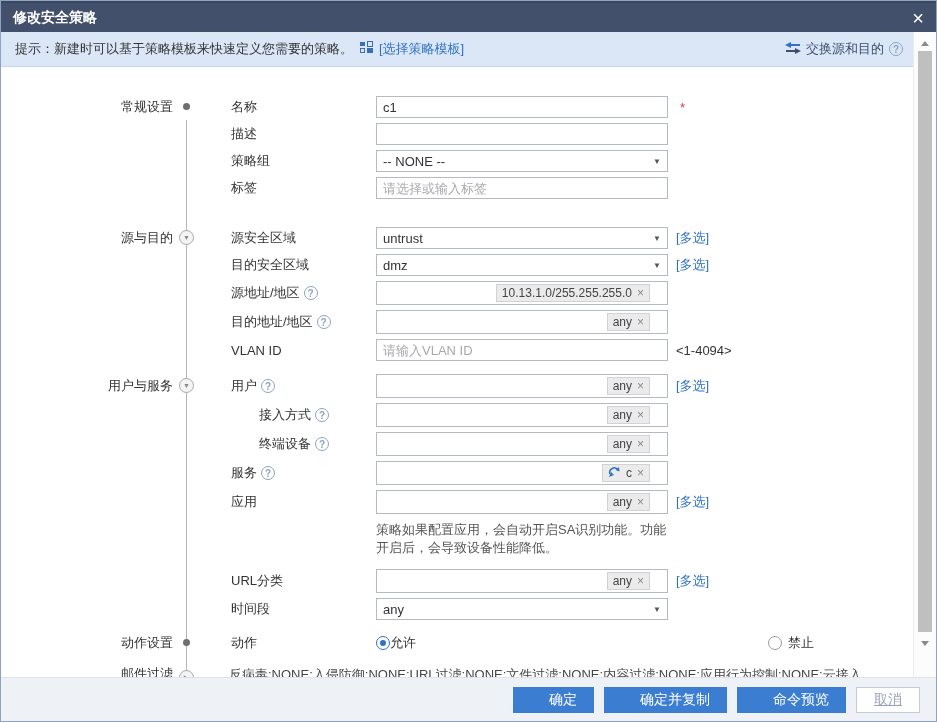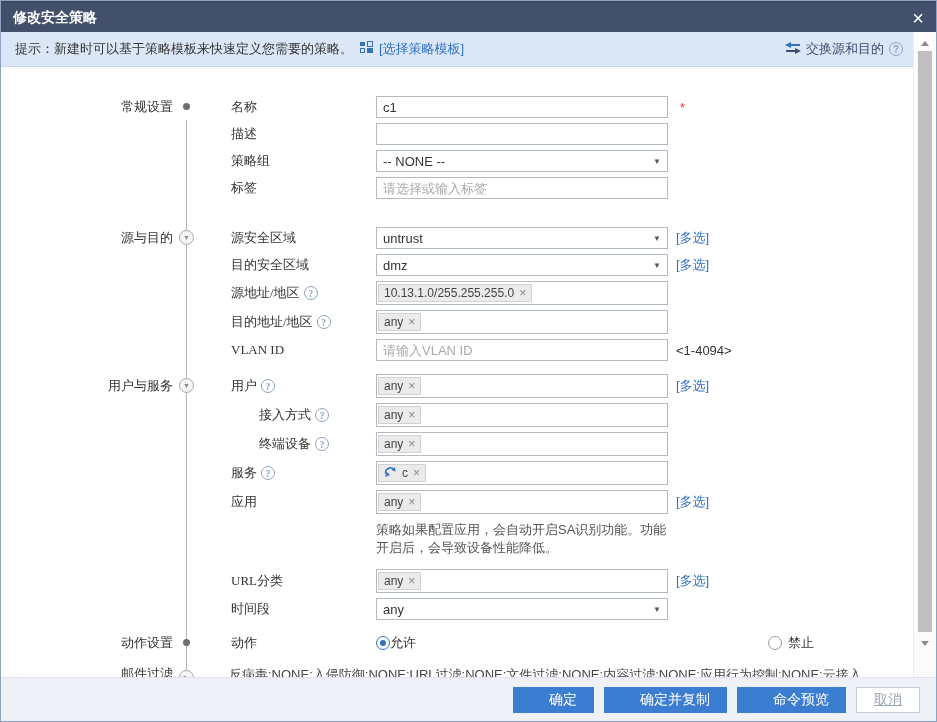--- a/index.html
+++ b/index.html
@@ -25,30 +25,30 @@
 
   
   .form { position:relative; padding-top:29px; }
   .rail { position:absolute; left:185px; top:53px; height:560px; width:0; border-left:1px solid #b5b5b5; }
 
   .row { display:flex; align-items:center; margin-bottom:5px; position:relative; }
   .col-sec { width:200px; flex:0 0 200px; text-align:right; padding-right:28px; color:#333; position:relative; }
   .sec-label { font-size:13px; }
   .marker-dot { position:absolute; right:11px; top:50%; margin-top:-4px; width:7px; height:7px; border-radius:50%; background:#6f6f6f; }
   .marker-circ { position:absolute; right:7px; top:50%; margin-top:-8px; width:15px; height:15px; border:1px solid #a9a9a9; border-radius:50%; background:#f4f4f4; display:flex; align-items:center; justify-content:center; color:#8a8a8a; font-size:7px; line-height:1; }
-  .col-label { width:175px; flex:0 0 175px; padding-left:30px; color:#333; display:flex; align-items:center; gap:4px;font-family:Liberation Serif, serif; }
+  .col-label { width:175px; flex:0 0 175px; padding-left:30px; color:#333; display:flex; align-items:center; gap:4px; }
   .col-label.indent { padding-left:58px; }
   .col-field { width:292px; flex:0 0 292px; position:relative; }
   .col-after { margin-left:8px; white-space:nowrap; display:flex; align-items:center; }
 
   input.txt { width:100%; height:22px; border:1px solid #b3bac4; padding:0 6px; font-size:13px; font-family:inherit; color:#333; background:#fff; }
   input.txt::placeholder { color:#a9a9a9; }
   .selectbox { width:100%; height:22px; border:1px solid #b3bac4; background:#fff; display:flex; align-items:center; justify-content:space-between; padding:0 6px; cursor:pointer; }
   .selectbox .caret { color:#555; font-size:8px; }
-  .tagbox { width:100%; height:24px; border:1px solid #b3bac4; background:#fff; display:flex; align-items:center; padding:0 1px; gap:3px; }
+  .tagbox { width:100%; height:24px; border:1px solid #b3bac4; background:#fff; display:flex; align-items:center; padding:0 17px; gap:3px;justify-content:flex-end; }
   .chip { display:inline-flex; align-items:center; gap:5px; background:#ebebeb; border:1px solid #d2d2d2; height:18px; padding:0 5px; font-size:12px; color:#444; }
   .chip .chip-x { color:#8a8a8a; font-size:12px; cursor:pointer; }
   .req { color:#e03b3b; margin-left:4px; }
 
   .note { color:#555; font-size:13px; line-height:18px; width:300px; margin:2px 0 6px 0; }
   .note-row { align-items:flex-start; margin-bottom:6px; }
 
   .radio { display:inline-flex; align-items:center; cursor:pointer; }
   .rb { width:14px; height:14px; border:1px solid #9a9a9a; border-radius:50%; background:#fff; display:inline-flex; align-items:center; justify-content:center; }
   .rb.checked { border-color:#2f71c6; }

